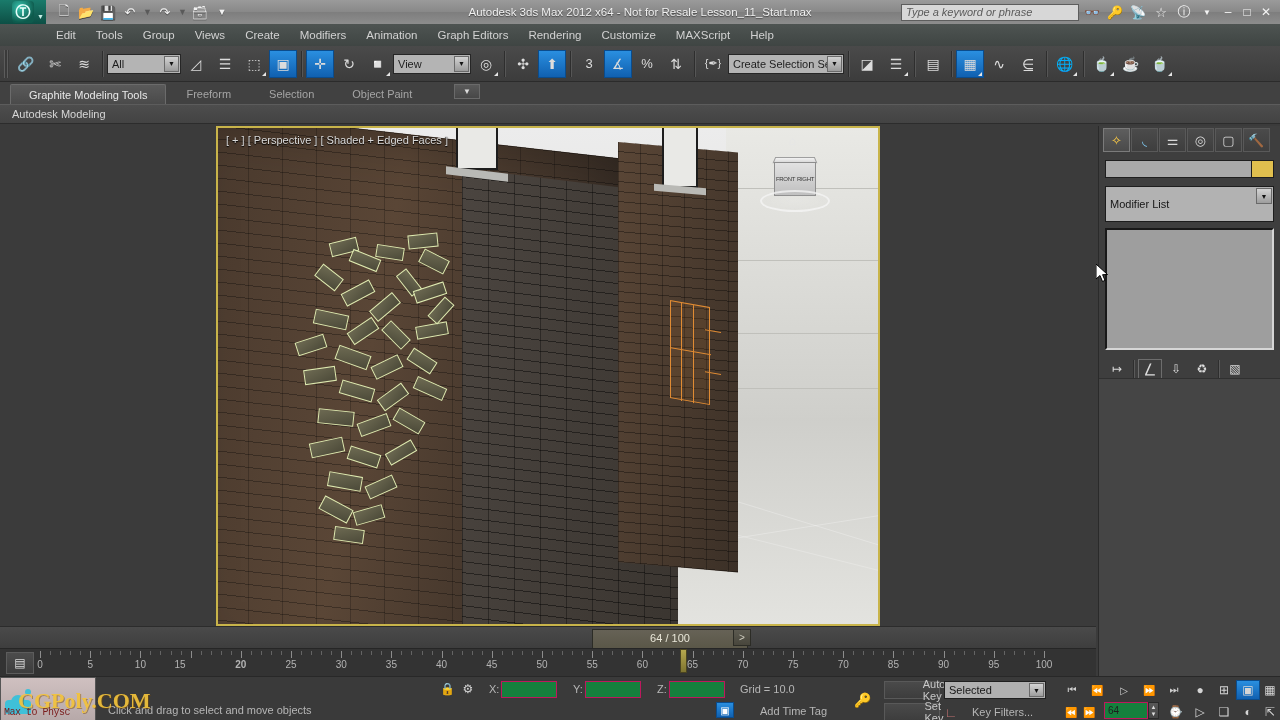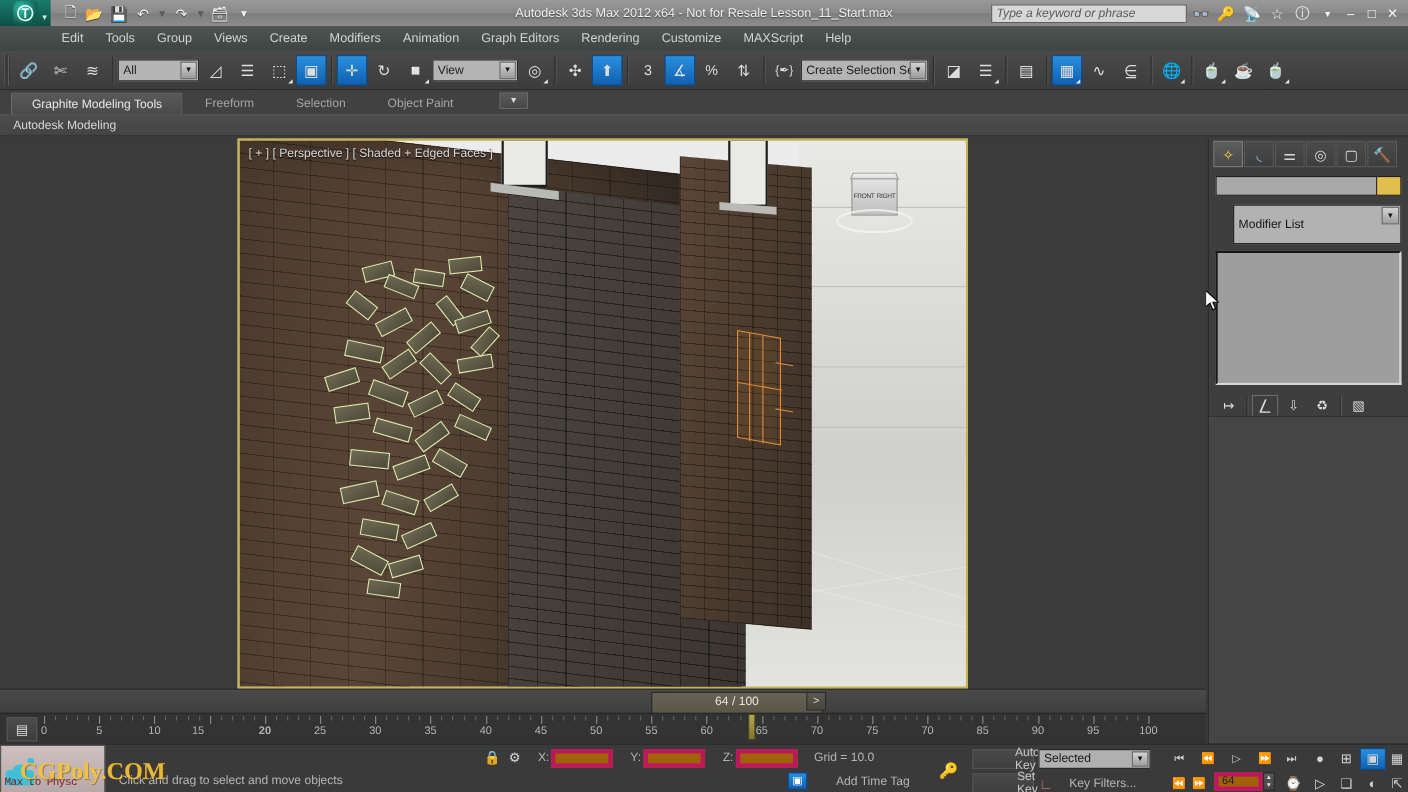--- a/index.html
+++ b/index.html
@@ -211,21 +211,21 @@
     border: 1px solid #595959; display: flex; align-items: center; justify-content: center;
     color: #d8d8d8; font-size: 13px;
   }
   .cp-tab.active { background: linear-gradient(180deg,#5e5e5e,#4a4a4a); border-color: #7b7b7b; }
   .cp-name {
     margin: 6px 6px 0 6px; height: 18px; display: flex; align-items: center;
   }
   .cp-name .field { flex: 1; height: 18px; background: #a9a9a9; border: 1px solid #1e1e1e; }
   .cp-name .swatch { width: 22px; height: 18px; background: #e0bf4e; border: 1px solid #1e1e1e; border-left: none; }
   .cp-modlist {
-    margin: 8px 6px 0 22px; height: 36px; background: #b2b2b2; border: 1px solid #1d1d1d;
+    margin: 8px 6px 0 6px; height: 36px; background: #b2b2b2; border: 1px solid #1d1d1d;
     color: #161616; font-size: 11px; display: flex; align-items: center; padding-left: 4px;
     position: relative;
   }
   .cp-modlist .arrow {
     position: absolute; right: 1px; top: 1px; width: 16px; height: 16px;
     background: linear-gradient(180deg,#d4d4d4,#9d9d9d); border: 1px solid #6a6a6a;
     display: flex; align-items: center; justify-content: center; font-size: 7px; color: #111;
   }
   .cp-stack {
     margin: 6px 6px 0 6px; height: 122px; background: #9e9e9e;
@@ -301,21 +301,21 @@
   .watermark {
     position: absolute; left: 18px; top: 688px; font-size: 22px; font-weight: bold;
     color: #f3c33b; font-family: "Liberation Serif", serif; opacity: .92;
     text-shadow: 1px 1px 0 rgba(120,70,0,.5); z-index: 70; pointer-events: none;
   }
   .sb-field {
     position: absolute; background: #3a3a3a; border: 1px solid #2a2a2a;
     color: #b5b5b5; font-size: 11px; display: flex; align-items: center; padding-left: 5px;
   }
   .sb-num {
-    position: absolute; height: 17px; background: #a16207; border: 4px solid #be185d;
+    position: absolute; height: 17px; background: #15803d; border: 1px solid #be185d;
     color: #5b5b5b; font-size: 10px;
   }
   .sb-label { position: absolute; font-size: 11px; color: #b6b6b6; }
   .sb-btn {
     position: absolute; background: linear-gradient(180deg,#4a4a4a,#3d3d3d);
     border: 1px solid #595959; color: #c8c8c8; font-size: 11px;
     display: flex; align-items: center; justify-content: center; padding-left: 44px;
   }
   .sb-icon { position: absolute; color: #d3d3d3; font-size: 12px; display:flex; align-items:center; justify-content:center; }
   .pbtn {

